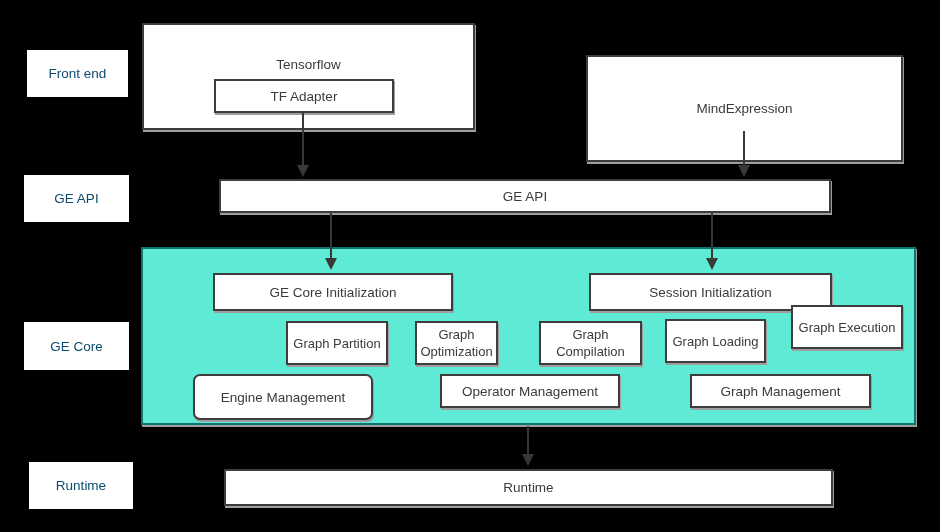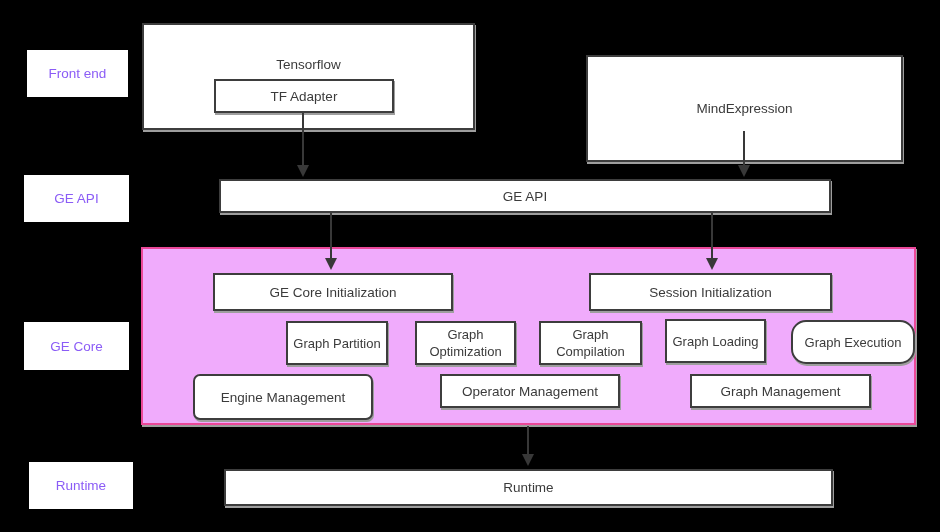--- a/index.html
+++ b/index.html
@@ -27,27 +27,27 @@
   }
   .label-box {
     position: absolute;
     box-sizing: border-box;
     background: #ffffff;
     display: flex;
     align-items: center;
     justify-content: center;
     text-align: center;
     font-size: 13.5px;
-    color: #8b5cf6;
+    color: #0c4a6e;
   }
   .container-box {
     position: absolute;
     box-sizing: border-box;
-    background: #f0abfc;
-    border: 2px solid #ec4899;
+    background: #5eead4;
+    border: 2px solid #0f766e;
     box-shadow: 1px 2px 0 #9e9e9e;
   }
   .small { font-size: 13px; }
   .tf-title {
     position: absolute;
     left: 0; right: 0; top: 31px;
     text-align: center;
     font-size: 13.5px;
   }
   .arrow-shaft {
@@ -83,24 +83,24 @@
   <div class="box" style="left:586px; top:23px; width:317px; height:107px;margin-top:32px;">MindExpression</div>
 
   <div class="box" style="left:219px; top:179px; width:612px; height:34px;">GE API</div>
 
   <div class="container-box" style="left:141px; top:247px; width:775px; height:178px;">
 
     <div class="box" style="left:70px; top:24px; width:240px; height:38px;">GE Core Initialization</div>
     <div class="box" style="left:446px; top:24px; width:243px; height:38px;">Session Initialization</div>
 
     <div class="box small" style="left:143px; top:72px; width:102px; height:44px;">Graph Partition</div>
-    <div class="box small" style="left:272px; top:72px; width:101px; height:44px;">Graph Optimization</div>
+    <div class="box small" style="left:272px; top:72px; width:83px; height:44px;">Graph Optimization</div>
     <div class="box small" style="left:396px; top:72px; width:103px; height:44px;">Graph Compilation</div>
     <div class="box small" style="left:522px; top:70px; width:101px; height:44px;">Graph Loading</div>
-    <div class="box small" style="left:648px; top:71px; width:124px; height:44px;border-radius:15px;">Graph Execution</div>
+    <div class="box small" style="left:648px; top:56px; width:112px; height:44px;">Graph Execution</div>
 
     <div class="box" style="left:50px; top:125px; width:180px; height:46px;border-radius:7px;">Engine Management</div>
     <div class="box" style="left:297px; top:125px; width:180px; height:34px;">Operator Management</div>
     <div class="box" style="left:547px; top:125px; width:181px; height:34px;">Graph Management</div>
   </div>
 
   <div class="box" style="left:224px; top:469px; width:609px; height:37px;">Runtime</div>
 
   <div>
     <div class="arrow-shaft" style="left:302px; top:113px; height:52px;"></div>

